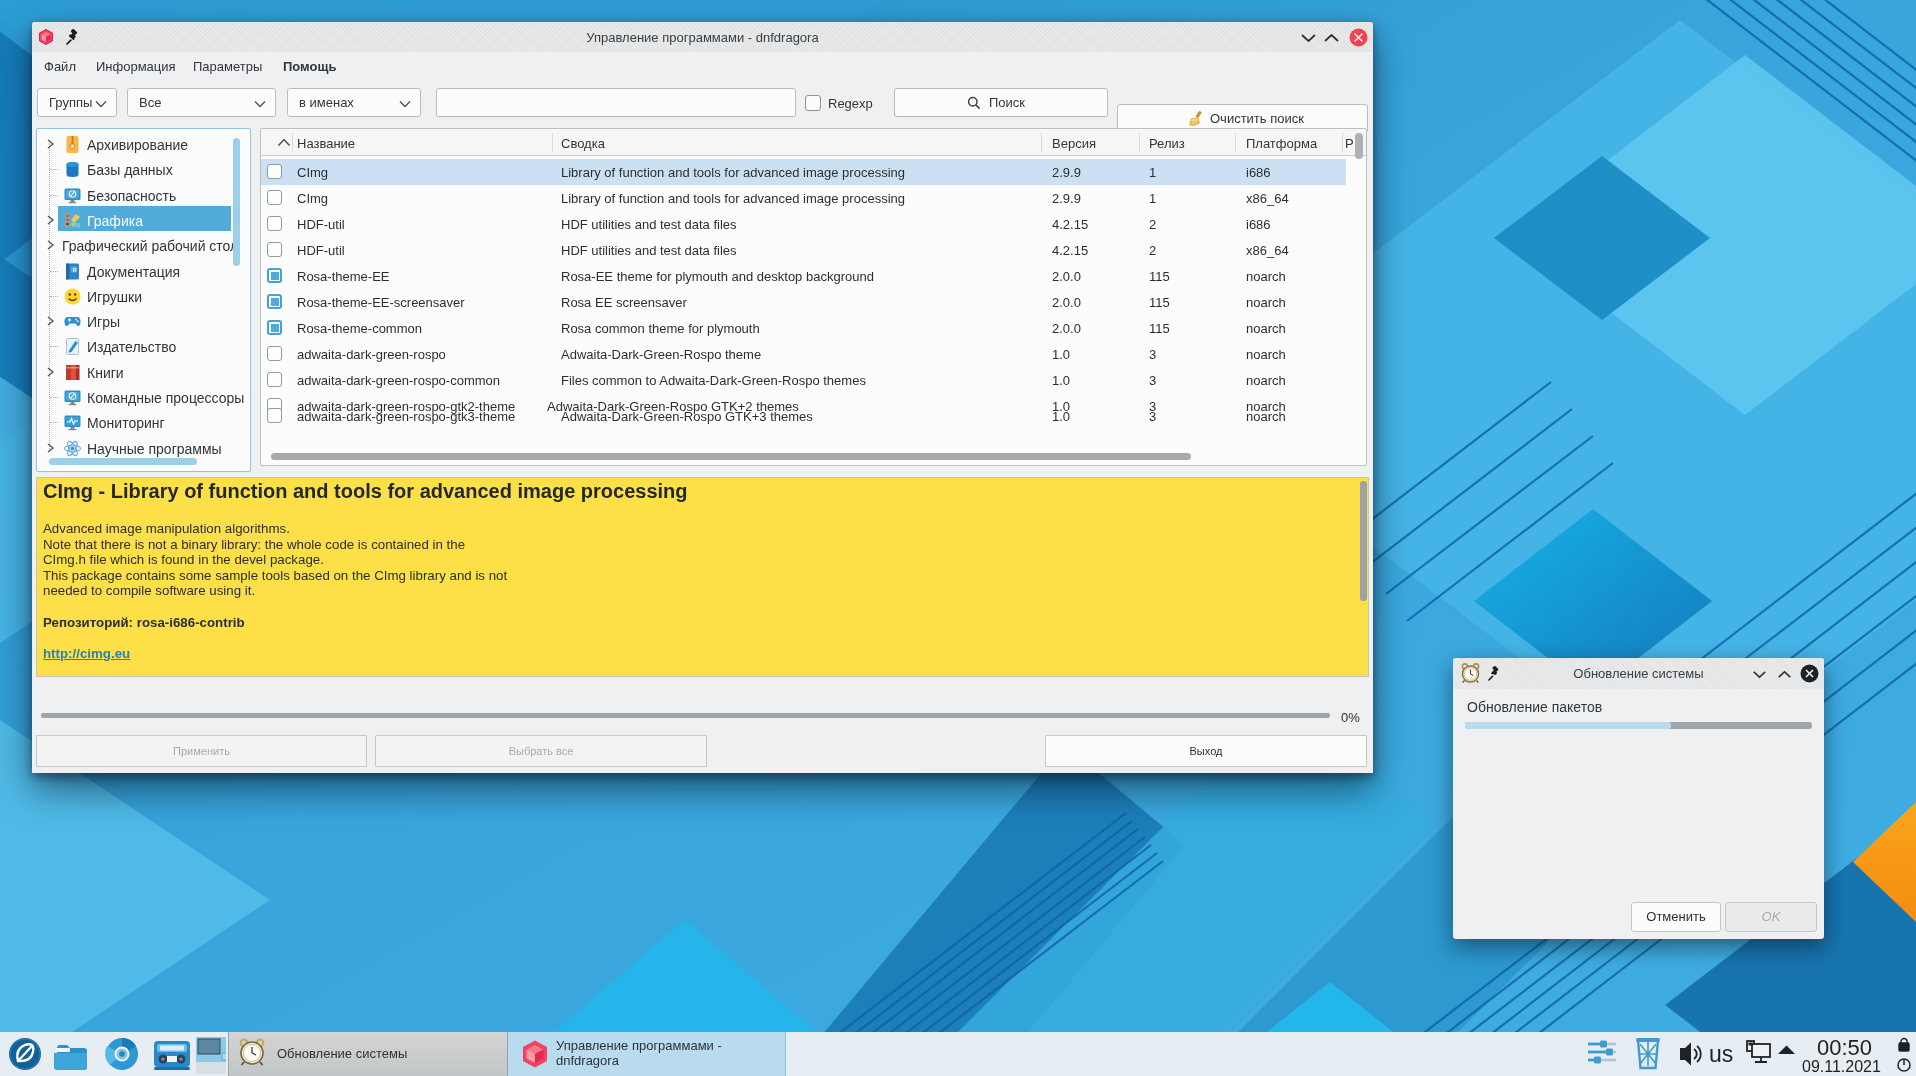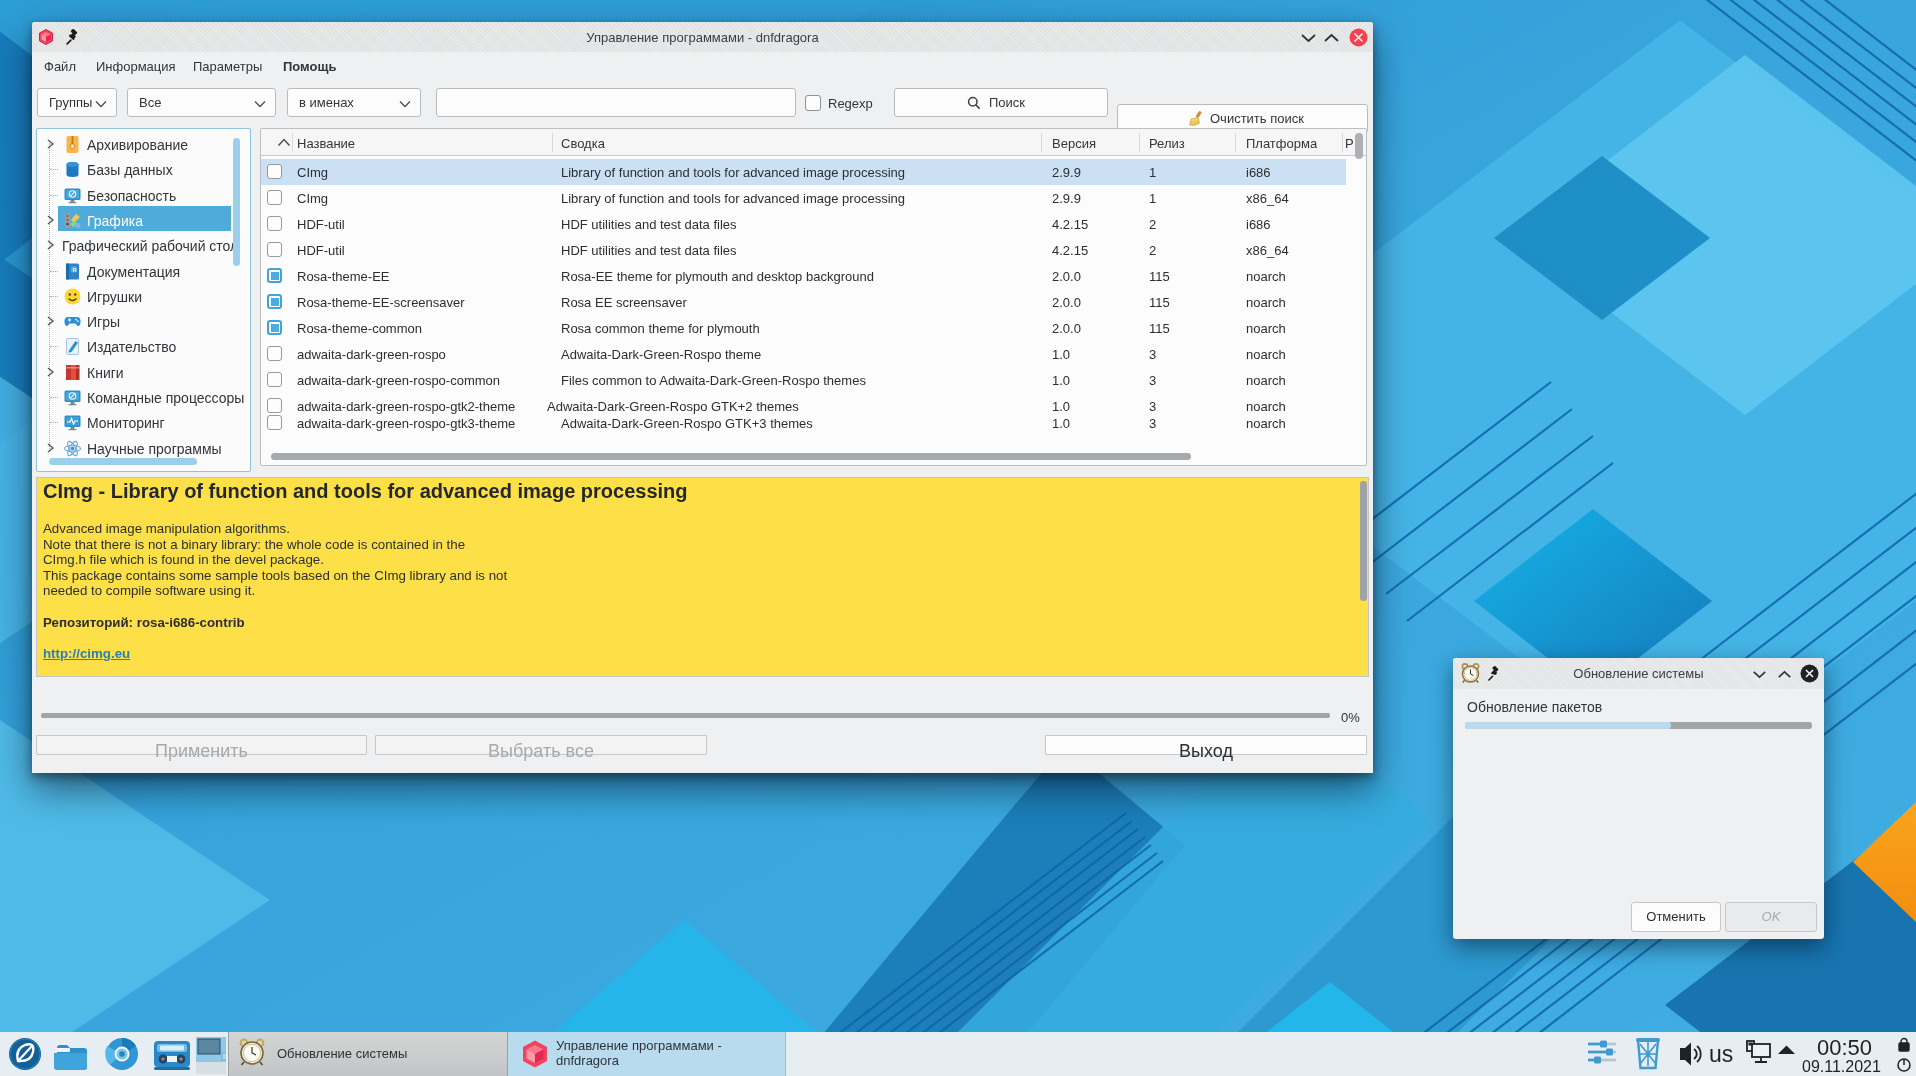--- a/index.html
+++ b/index.html
@@ -47,22 +47,22 @@
 .cb.on::after { content:""; position:absolute; left:1.5px; top:1.5px; right:1.5px; bottom:1.5px; background:#4cacdc; }
 #tvsb { position:absolute; right:3px; top:4px; width:8px; height:26px; background:#aeb1b3; border-radius:4px; }
 #thsb { position:absolute; left:10px; bottom:5px; width:920px; height:7px; background:#a7aaac; border-radius:4px; }
 #details { position:absolute; left:4px; top:455px; width:1333px; height:200px;
   background:#fde047; border:1px solid #c2c4c6; overflow:hidden; }
 #details h2 { font-size:20px; color:#24282c; position:absolute; left:6px; top:2px; }
 .dline { position:absolute; left:6px; font-size:13.3px; color:#2b2f33; }
 #dvsb { position:absolute; right:1px; top:3px; width:7px; height:120px; background:#a0a3a6; border-radius:3px; }
 #mprog { position:absolute; left:9px; top:691px; width:1289px; height:5px; background:#a2a5a8; border-radius:2px; }
 #mpct { position:absolute; left:1309px; top:688px; font-size:13px; color:#2b2f33; }
-.bbtn { position:absolute; top:713px; height:20px; background:#f3f3f4; border:1px solid #c5c7c9; border-radius:1px;
-  font-size:18px; color:#a7a9ab; text-align:center; line-height:30px; }
+.bbtn { position:absolute; top:713px; height:32px; background:#f3f3f4; border:1px solid #c5c7c9; border-radius:1px;
+  font-size:11px; color:#a7a9ab; text-align:center; line-height:30px; }
 #dialog { position:absolute; left:1453px; top:658px; width:371px; height:281px;
   background:#eff0f1; border-radius:3px; box-shadow:0 8px 22px rgba(5,15,30,.5); }
 #dtitlebar { position:absolute; left:0; top:0; width:100%; height:31px; background:#e4e5e6;
   background-image:repeating-linear-gradient(45deg, rgba(255,255,255,.25) 0 1px, rgba(0,0,0,0) 1px 3px);
   border-radius:3px 3px 0 0; }
 #dtitle { position:absolute; left:0; right:0; top:8px; text-align:center; font-size:13px; color:#394046; }
 #dlabel { position:absolute; left:14px; top:41px; font-size:14px; color:#31363b; }
 #dprog { position:absolute; left:12px; top:64px; width:347px; height:7px; background:#a2a5a8; border-radius:3px; }
 #dprog .fill { position:absolute; left:0; top:0; width:206px; height:7px; background:#bcdaee; border-radius:3px; }
 .dbtn { position:absolute; top:244px; height:30px; border:1px solid #c5c7c9; border-radius:3px;
@@ -443,21 +443,21 @@
 <span style="left:985px;">noarch</span>
       </div>
 <div class="trow" style="top:264px;">
 <div class="cb"></div>
 <span style="left:36px;">adwaita-dark-green-rospo-gtk2-theme</span>
 <span style="left:286px;">Adwaita-Dark-Green-Rospo GTK+2 themes</span>
 <span style="left:791px;">1.0</span>
 <span style="left:888px;">3</span>
 <span style="left:985px;">noarch</span>
       </div>
-<div class="trow" style="top:281px;">
+<div class="trow" style="top:274px;">
 <div class="cb"></div>
 <span style="left:36px;">adwaita-dark-green-rospo-gtk3-theme</span>
 <span style="left:300px;">Adwaita-Dark-Green-Rospo GTK+3 themes</span>
 <span style="left:791px;">1.0</span>
 <span style="left:888px;">3</span>
 <span style="left:985px;">noarch</span>
       </div>
 <div id="tvsb"></div>
       <div id="thsb"></div>
     </div>

